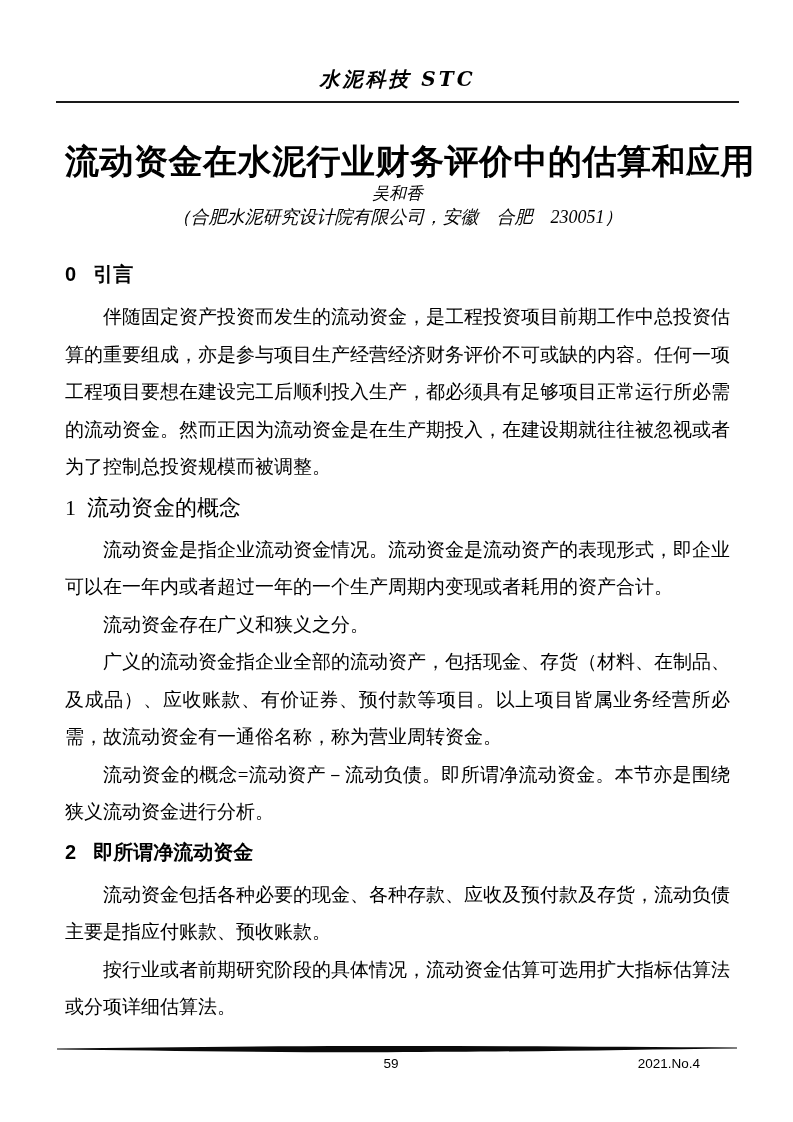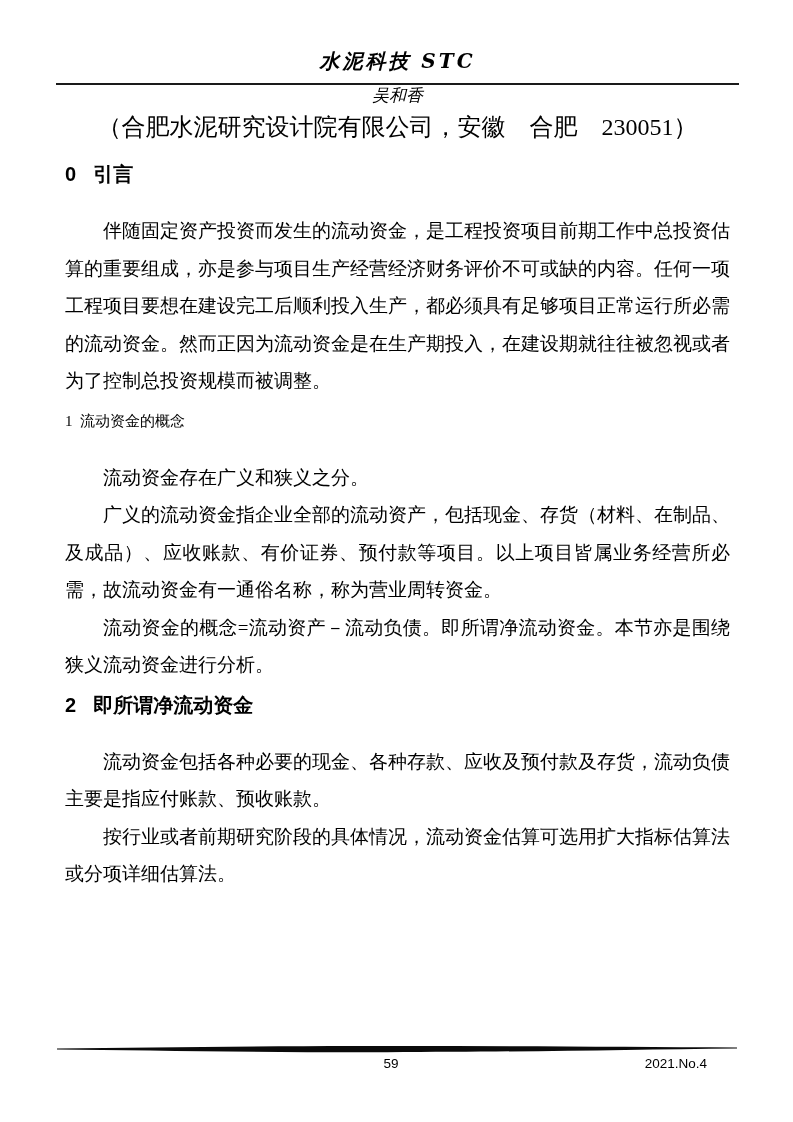--- a/index.html
+++ b/index.html
@@ -16,20 +16,21 @@
     overflow: hidden;
   }
   .journal-name {
     text-align: center;
     font-size: 20px;
     line-height: 26px;
     font-style: italic;
     font-weight: bold;
     letter-spacing: 3px;
     font-family: "DejaVu Serif", serif;
+    margin-top: 18px;
   }
   .header-rule {
     border: none;
     border-top: 2.5px solid #1a1a1a;
     margin: 9px -9px 0 -9px;
   }
   .article-title {
     margin-top: 36px;
     text-align: center;
     font-size: 34px;
@@ -39,52 +40,53 @@
     letter-spacing: 0.5px;
     white-space: nowrap;
   }
   .author-name {
     text-align: center;
     font-size: 17px;
     line-height: 22px;
     font-style: italic;
   }
   .author-affiliation {
-    margin-top: 8px;
+    margin-top: 0;
     text-align: center;
-    font-size: 24px;
+    font-size: 18px;
     line-height: 25px;
+    font-style: italic;
   }
   .section-heading {
     line-height: 37px;
     font-size: 20px;
     white-space: nowrap;
   }
   .section-heading.bold {
     font-family: "Liberation Sans", "DejaVu Sans", sans-serif;
     font-weight: bold;
   }
   .section-heading.regular {
     font-family: "Liberation Serif", "DejaVu Serif", serif;
     font-weight: normal;
-    font-size: 15px;
+    font-size: 22px;
   }
   .section-heading .sec-num-wide { margin-right: 0.85em; }
   .section-heading .sec-num-narrow { margin-right: 0.5em; }
-  .sec0 { margin-top: 16px; }
+  .sec0 { margin-top: 26px; }
   .sec1 { margin-top: 3px; }
   .sec2 { margin-top: 3px; }
   .para {
     font-size: 19px;
     line-height: 37.5px;
     text-indent: 2em;
     text-align: justify;
     text-justify: inter-ideograph;
   }
-  .body-block { margin-top: 19px; }
+  .body-block { margin-top: 5px; }
   .footer {
     position: absolute;
     left: 57px;
     top: 1044px;
     width: 680px;
   }
   .footer-rule-svg { display: block; width: 680px; height: 11px; }
   .footer-row {
     position: relative;
     width: 100%;
@@ -93,49 +95,51 @@
     font-size: 13.5px;
     line-height: 18px;
   }
   .page-number {
     position: absolute;
     left: 0; right: 12px;
     text-align: center;
   }
   .issue-number {
     position: absolute;
-    right: 30px;
+    right: 37px;
     top: 0;
   }
 </style>
 </head>
 <body>
 
 <div class="page">
 
   <div class="journal-name">水泥科技 STC</div>
 
   <hr class="header-rule">
 
+  <div class="article-title">流动资金在水泥行业财务评价中的估算和应用</div>
 
   <div class="author-name">吴和香</div>
 
   <div class="author-affiliation">（合肥水泥研究设计院有限公司，安徽　合肥　230051）</div>
 
   <div class="section-heading bold sec0">
     <span class="sec-num-wide">0</span><span>引言</span>
   </div>
   <div class="body-block">
     <div class="para">伴随固定资产投资而发生的流动资金，是工程投资项目前期工作中总投资估算的重要组成，亦是参与项目生产经营经济财务评价不可或缺的内容。任何一项工程项目要想在建设完工后顺利投入生产，都必须具有足够项目正常运行所必需的流动资金。然而正因为流动资金是在生产期投入，在建设期就往往被忽视或者为了控制总投资规模而被调整。</div>
   </div>
 
   <div class="section-heading regular sec1">
     <span class="sec-num-narrow">1</span><span>流动资金的概念</span>
   </div>
   <div class="body-block">
+    <div class="para">流动资金是指企业流动资金情况。流动资金是流动资产的表现形式，即企业可以在一年内或者超过一年的一个生产周期内变现或者耗用的资产合计。</div>
     <div class="para">流动资金存在广义和狭义之分。</div>
     <div class="para">广义的流动资金指企业全部的流动资产，包括现金、存货（材料、在制品、及成品）、应收账款、有价证券、预付款等项目。以上项目皆属业务经营所必需，故流动资金有一通俗名称，称为营业周转资金。</div>
     <div class="para">流动资金的概念=流动资产－流动负债。即所谓净流动资金。本节亦是围绕狭义流动资金进行分析。</div>
   </div>
 
   <div class="section-heading bold sec2">
     <span class="sec-num-wide">2</span><span>即所谓净流动资金</span>
   </div>
   <div class="body-block">
     <div class="para">流动资金包括各种必要的现金、各种存款、应收及预付款及存货，流动负债主要是指应付账款、预收账款。</div>

